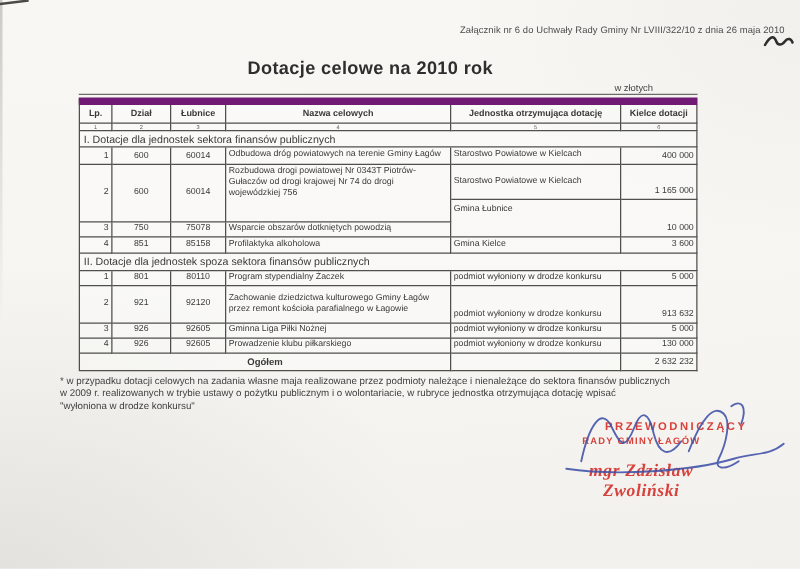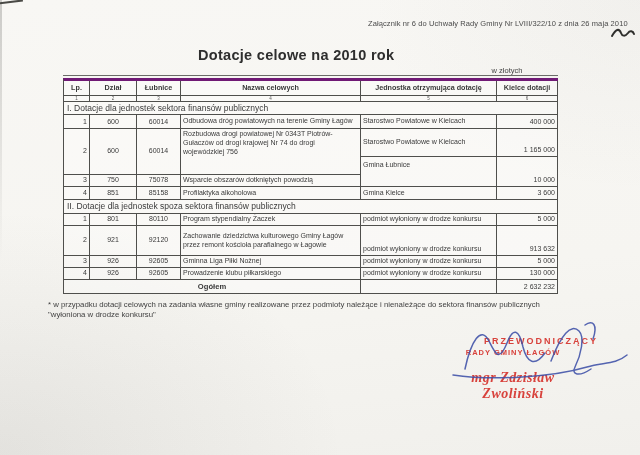--- a/index.html
+++ b/index.html
@@ -17,21 +17,21 @@
   .attachment-note{position:absolute;left:368px;top:19px;font-size:7.5px;color:#4b4b4b;letter-spacing:.1px;}
   .pen-mark{position:absolute;left:610px;top:26px;}
   .doc-title{position:absolute;left:198px;top:47px;font-size:14.5px;font-weight:bold;color:#2e2e2e;letter-spacing:.3px;}
   .currency-note{position:absolute;left:457px;top:66px;width:100px;text-align:center;font-size:7.5px;color:#444;}
   .topline{position:absolute;left:63px;top:75px;width:495px;border-top:1px solid #6b6b68;}
   .t{
     position:absolute;left:63px;top:78px;
     display:grid;
     grid-template-columns:26px 47px 44px 180px 136px 61px;
     grid-template-rows:15px 6px 13px 14px 28px 18px 12px 13px 14px 12px 30px 12px 12px 14px;
-    border-top:3px solid #701a75;border-left:1px solid #4f4f4c;
+    border-top:6px solid #701a75;border-left:1px solid #4f4f4c;
     font-size:7px;line-height:1.25;color:#3a3a3a;
     background:rgba(255,255,255,0.35);
   }
   .c{border-right:1px solid #4f4f4c;border-bottom:1px solid #4f4f4c;display:flex;padding:1px 2px;overflow:hidden;}
   .hc{font-weight:bold;font-size:7.2px;justify-content:center;align-items:center;text-align:center;line-height:1.1;}
   .nc{font-size:4.5px;justify-content:center;align-items:center;padding:0;color:#5a5a5a;}
   .sec{align-items:center;font-size:8.5px;padding-left:3px;}
   .lp{justify-content:flex-end;align-items:flex-end;}
   .num{justify-content:center;align-items:flex-end;}
   .nz{align-items:center;}
@@ -141,21 +141,22 @@
   <div class="c nz v-b" style="grid-area:13/4">Prowadzenie klubu piłkarskiego</div>
   <div class="c jd v-b" style="grid-area:13/5">podmiot wyłoniony w drodze konkursu</div>
   <div class="c kw" style="grid-area:13/6">130 000</div>
 
   <div class="c tot" style="grid-area:14/1/15/5">Ogółem</div>
   <div class="c" style="grid-area:14/5"></div>
   <div class="c kw" style="grid-area:14/6">2 632 232</div>
 </div>
 
 <div class="footnote">
-  <div>* w przypadku dotacji celowych na zadania własne gminy realizowane przez podmioty należące i nienależące do sektora finansów publicznych</div>
+  <div>* w przypadku dotacji celowych na zadania własne maja realizowane przez podmioty należące i nienależące do sektora finansów publicznych</div>
+  <div>w 2009 r. realizowanych w trybie ustawy o pożytku publicznym i o wolontariacie,  w rubryce jednostka otrzymująca dotację wpisać</div>
   <div>"wyłoniona w drodze konkursu"</div>
 </div>
 
 <div class="stamp">
   <div class="stamp-line1">PRZEWODNICZĄCY</div>
   <div class="stamp-line2">RADY GMINY ŁAGÓW</div>
   <div class="stamp-line3">mgr Zdzisław Zwoliński</div>
 </div>
 
 <span class="signature">

